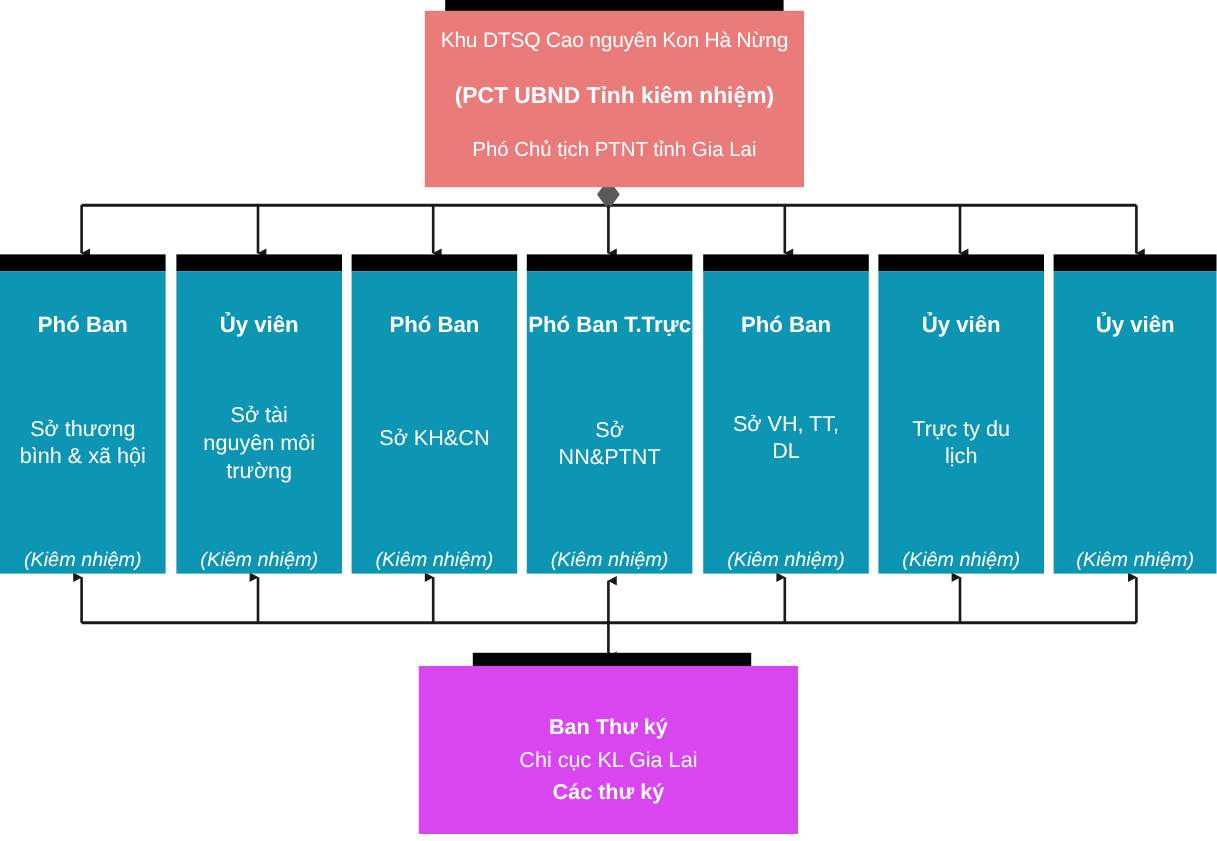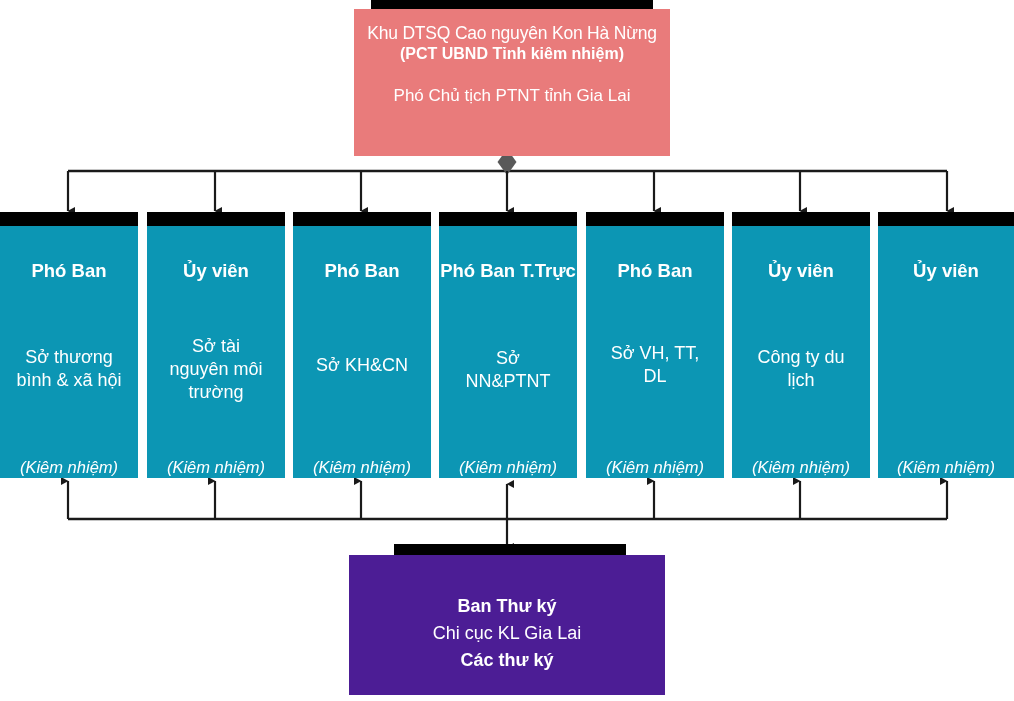--- a/index.html
+++ b/index.html
@@ -53,21 +53,21 @@
     background: #E97B7B;
     justify-content: flex-start;
     padding-top: 13px;
   }
   .root-line {
     display: block;
     line-height: 1.28;
   }
   .root-l1 { font-size: 17.5px; font-weight: 400; letter-spacing: -0.2px; }
   .root-l2 { font-size: 18.5px; font-weight: 700; margin-top: 2px; }
-  .root-l3 { font-size: 16px; font-weight: 700; }
+  .root-l3 { font-size: 19px; font-weight: 700; margin-top: 25px; }
   .root-l4 { font-size: 17px; font-weight: 400; margin-top: 20px; }
 
   
   .member .node-bar {
     left: 0;
     top: 0;
     width: 100%;
     height: 14px;
   }
   .member .node-body {
@@ -109,21 +109,21 @@
     left: 45px;
     top: 0px;
     width: 232px;
     height: 12px;
   }
   .sec-node .node-body {
     left: 0px;
     top: 11px;
     width: 316px;
     height: 140px;
-    background: #4c1d95;
+    background: #d946ef;
     justify-content: flex-start;
     padding-top: 38px;
   }
   .s-l1 { font-size: 18px; font-weight: 700; line-height: 1.5; }
   .s-l2 { font-size: 18px; font-weight: 400; line-height: 1.5; }
   .s-l3 { font-size: 18px; font-weight: 700; line-height: 1.5; }
 
   
   .connectors {
     position: absolute;
@@ -226,21 +226,21 @@
       <span class="m-role">Phó Ban</span>
       <span class="m-org">Sở VH, TT, DL</span>
       <span class="m-note">(Kiêm nhiệm)</span>
     </div>
   </div>
 
   <div class="node member" style="left:732px; top:212px; width:138px; height:266px;">
     <div class="node-bar"></div>
     <div class="node-body">
       <span class="m-role">Ủy viên</span>
-      <span class="m-org">Công ty du lịch</span>
+      <span class="m-org">Trực ty du lịch</span>
       <span class="m-note">(Kiêm nhiệm)</span>
     </div>
   </div>
 
   <div class="node member tight" style="left:878px; top:212px; width:136px; height:266px;">
     <div class="node-bar"></div>
     <div class="node-body">
       <span class="m-role">Ủy viên</span>
       <span class="m-note">(Kiêm nhiệm)</span>
     </div>

